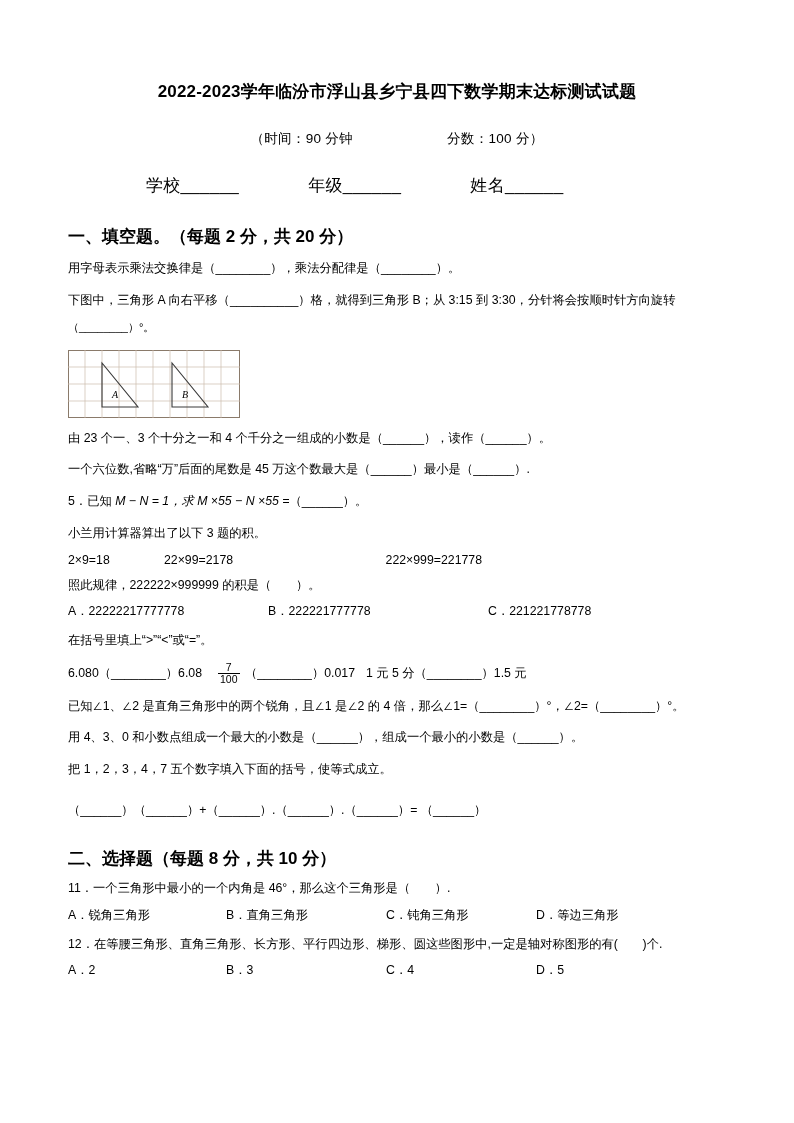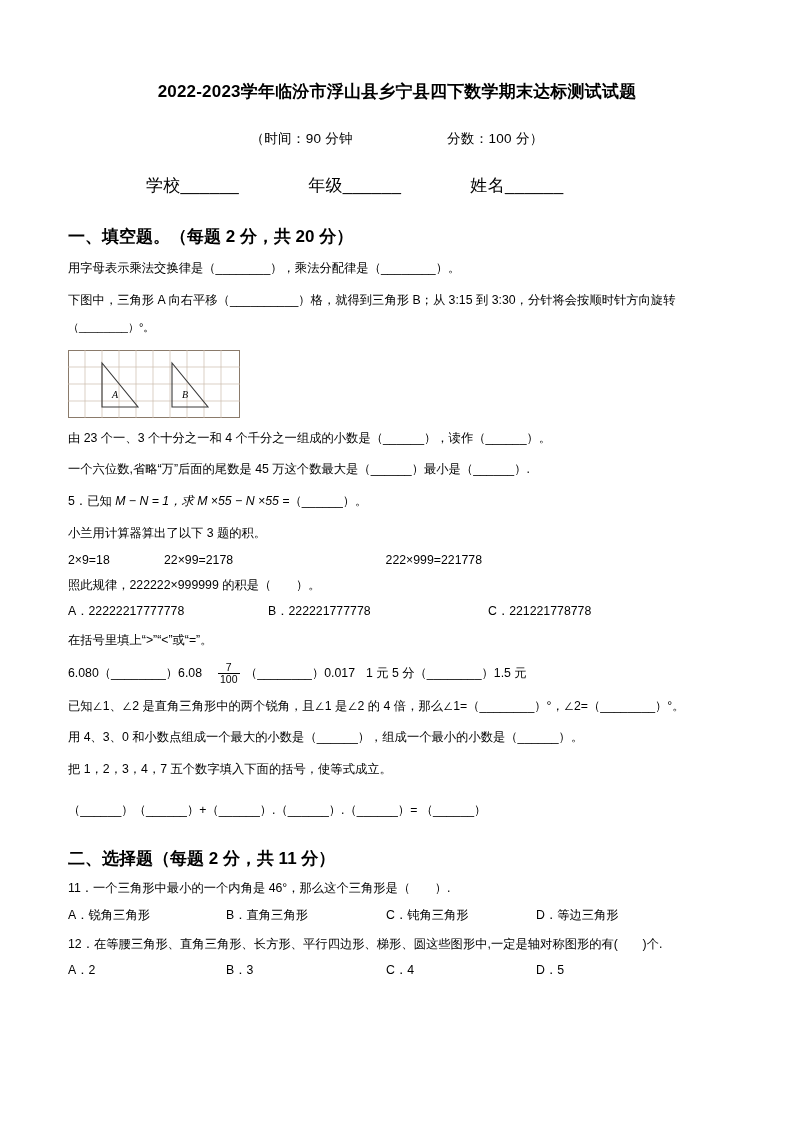--- a/index.html
+++ b/index.html
@@ -220,21 +220,21 @@
     <span class="c3">1 元 5 分（________）1.5 元</span>
   </div>
 
   <div class="q">已知∠1、∠2 是直角三角形中的两个锐角，且∠1 是∠2 的 4 倍，那么∠1=（________）°，∠2=（________）°。</div>
 
   <div class="q">用 4、3、0 和小数点组成一个最大的小数是（______），组成一个最小的小数是（______）。</div>
 
   <div class="q">把 1，2，3，4，7 五个数字填入下面的括号，使等式成立。</div>
   <div class="eqline">（______）（______）+（______）.（______）.（______）= （______）</div>
 
-  <div class="section-head">二、选择题（每题 2 分，共 11 分）</div>
+  <div class="section-head">二、选择题（每题 8 分，共 10 分）</div>
 
   <div class="q tight">
     <span>11．</span><span>一个三角形中最小的一个内角是 46°，那么这个三角形是（　　）.</span>
   </div>
   <div class="opts">
     <span class="opt-a">A．锐角三角形</span>
     <span class="opt-b">B．直角三角形</span>
     <span class="opt-c">C．钝角三角形</span>
     <span class="opt-d">D．等边三角形</span>
   </div>

